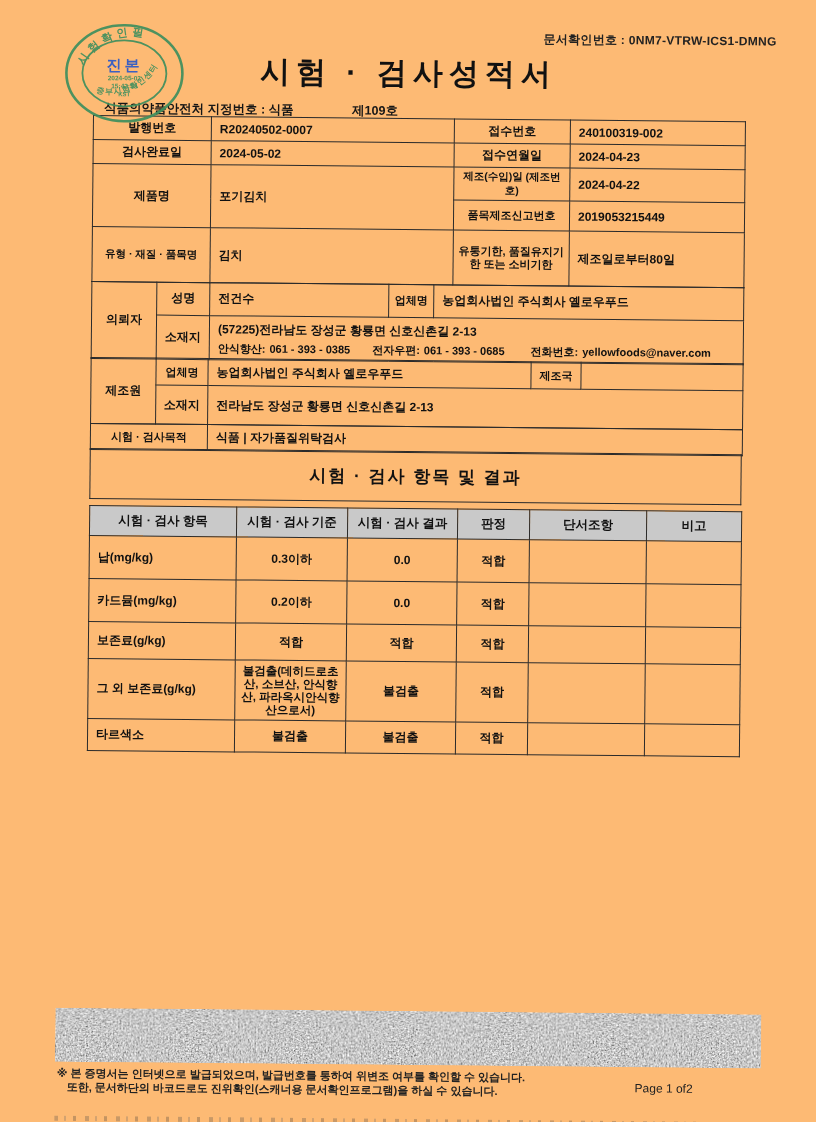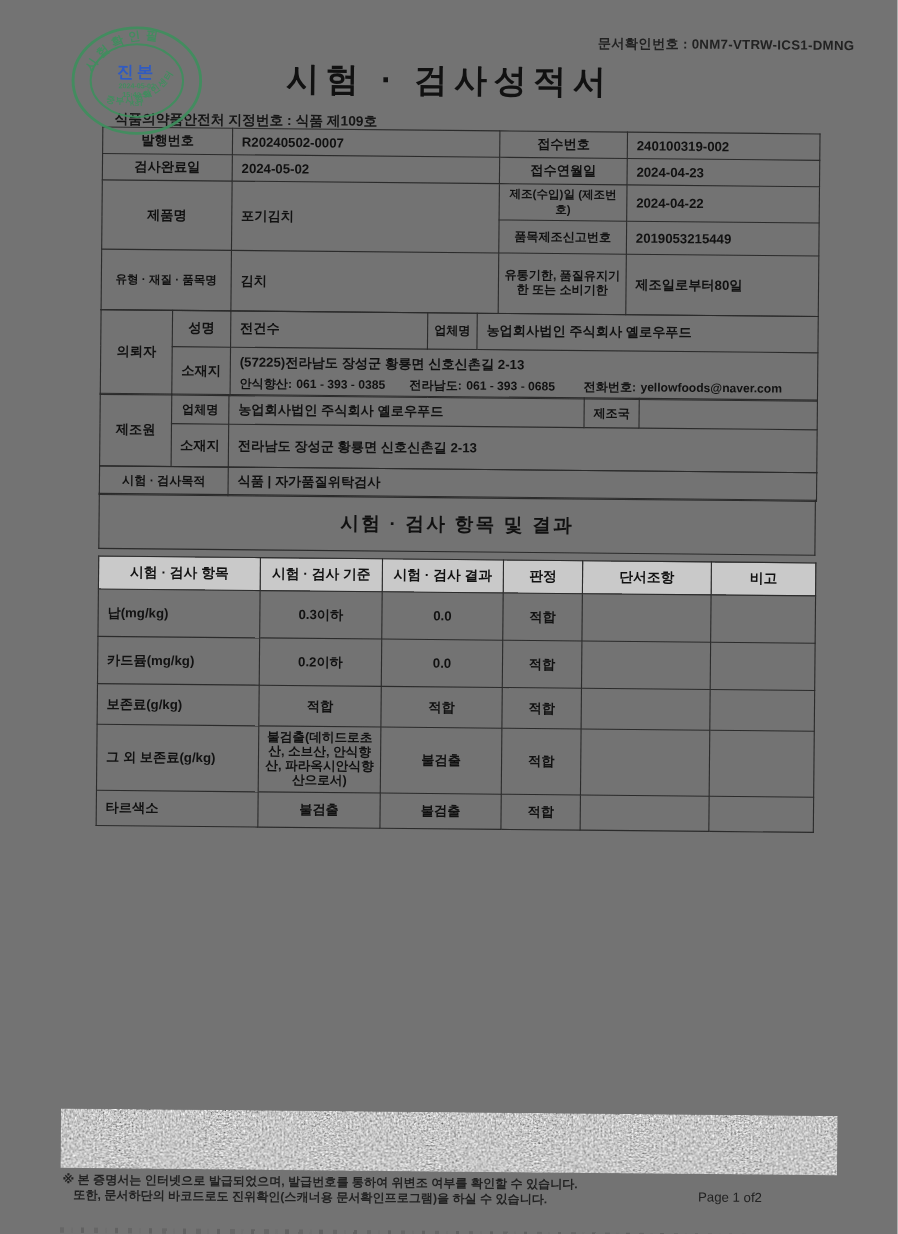--- a/index.html
+++ b/index.html
@@ -1,27 +1,27 @@
 <!DOCTYPE html>
 <html lang="ko"><head>
 <meta charset="utf-8">
 <style>
   * { margin:0; padding:0; box-sizing:border-box; }
   html,body { background:#e8e8e8; }
   body { font-family:"Liberation Sans","DejaVu Sans",sans-serif; }
-  .paper { position:relative; width:816px; height:1122px; background:#737373; overflow:hidden; margin:0 auto; }
+  .paper { position:relative; width:816px; height:1122px; background:#fdba74; overflow:hidden; margin:0 auto; }
   .content { position:absolute; left:0; top:0; width:816px; height:1122px;
              transform:rotate(0.55deg); transform-origin:93px 115px; color:#161616; }
 
   .doc-no { position:absolute; top:27px; left:0; width:776px; text-align:right;
             font-size:12px; font-weight:bold; letter-spacing:0.3px; color:#222; }
   .title  { position:absolute; top:50px; left:0; width:816px; text-align:center;
             font-size:30px; font-weight:bold; letter-spacing:6px; color:#111; }
   .designation { position:absolute; top:100px; left:104px; font-size:12.5px; font-weight:bold; white-space:nowrap; }
-  .designation .no { }
+  .designation .no { margin-left:55px; }
 
   .stamp { position:absolute; left:62px; top:22px; width:124px; height:102px; opacity:0.92; }
 
   .tables { position:absolute; left:93px; top:115px; width:652px; }
   table { border-collapse:collapse; table-layout:fixed; width:652px; margin-top:-1.5px; }
   table.first { margin-top:0; }
   td,th { border:1.5px solid #2b2b2b; font-size:12px; font-weight:bold; color:#111;
           padding:1px 4px; overflow:hidden; vertical-align:middle; }
   .lbl { text-align:center; }
   .val { text-align:left; padding-left:8px; }
@@ -119,21 +119,21 @@
           <td class="lbl">성명</td>
           <td class="val">전건수</td>
           <td class="lbl smm" style="padding:1px 1px;">업체명</td>
           <td class="val">농업회사법인 주식회사 옐로우푸드</td>
         </tr>
         <tr class="h44">
           <td class="lbl">소재지</td>
           <td class="val" colspan="3">
             <div class="addr">(57225)전라남도 장성군 황룡면 신호신촌길 2-13</div>
             <div class="contact">
-              <span class="k">안식향산:</span><span class="v1">061 - 393 - 0385</span><span class="k">전라남도:</span><span class="v2">061 - 393 - 0685</span><span class="k">전화번호:</span><span>yellowfoods@naver.com</span>
+              <span class="k">안식향산:</span><span class="v1">061 - 393 - 0385</span><span class="k">전자우편:</span><span class="v2">061 - 393 - 0685</span><span class="k">전화번호:</span><span>yellowfoods@naver.com</span>
             </div>
           </td>
         </tr>
       </tbody>
         </table>
 
       <table>
         <colgroup>
             <col style="width:65px">
             <col style="width:52px">

